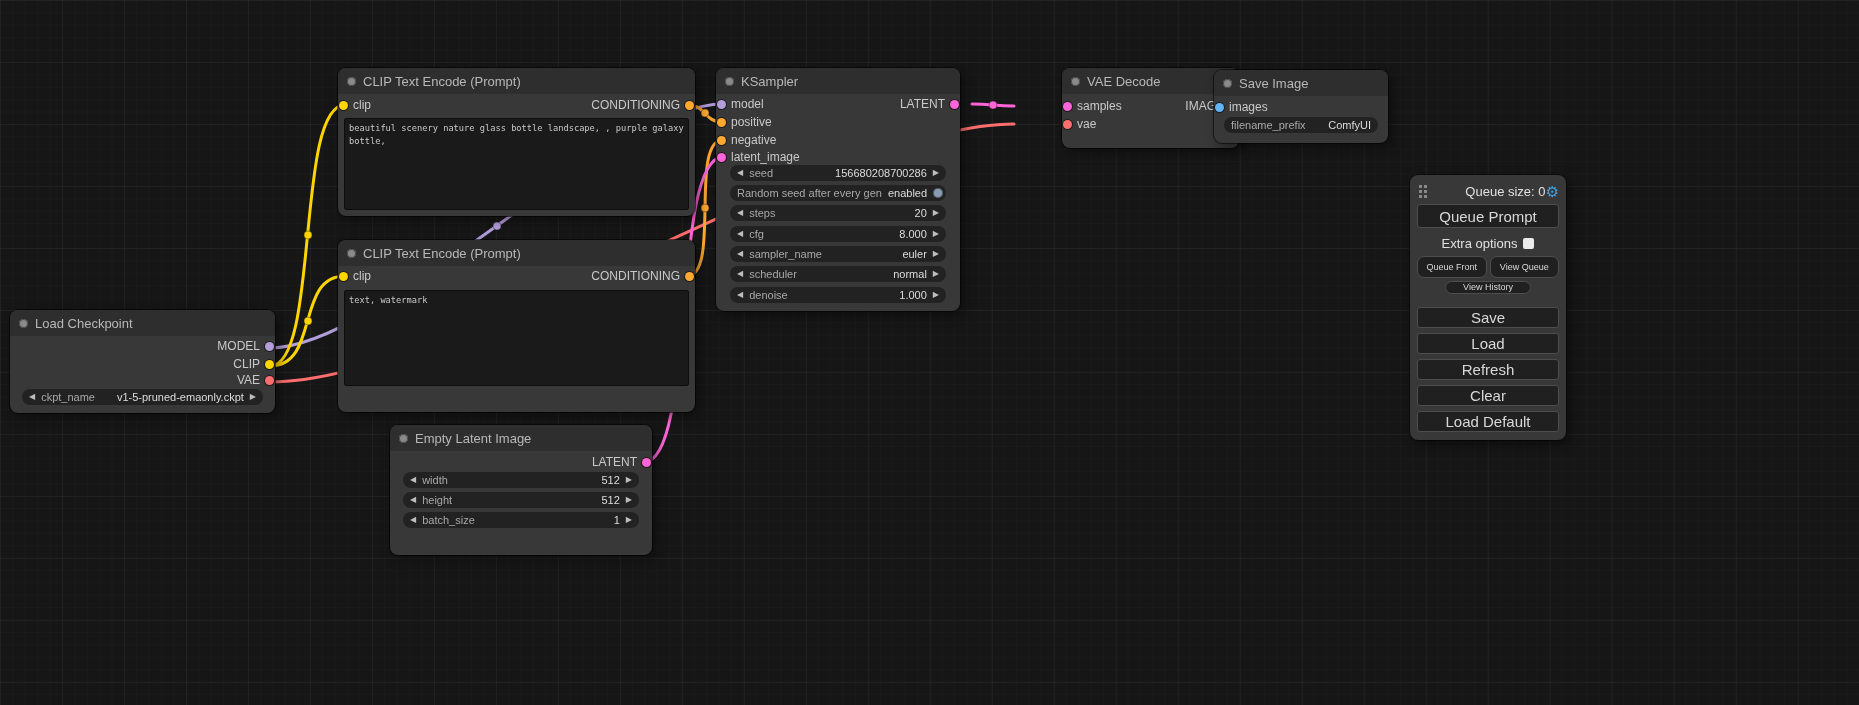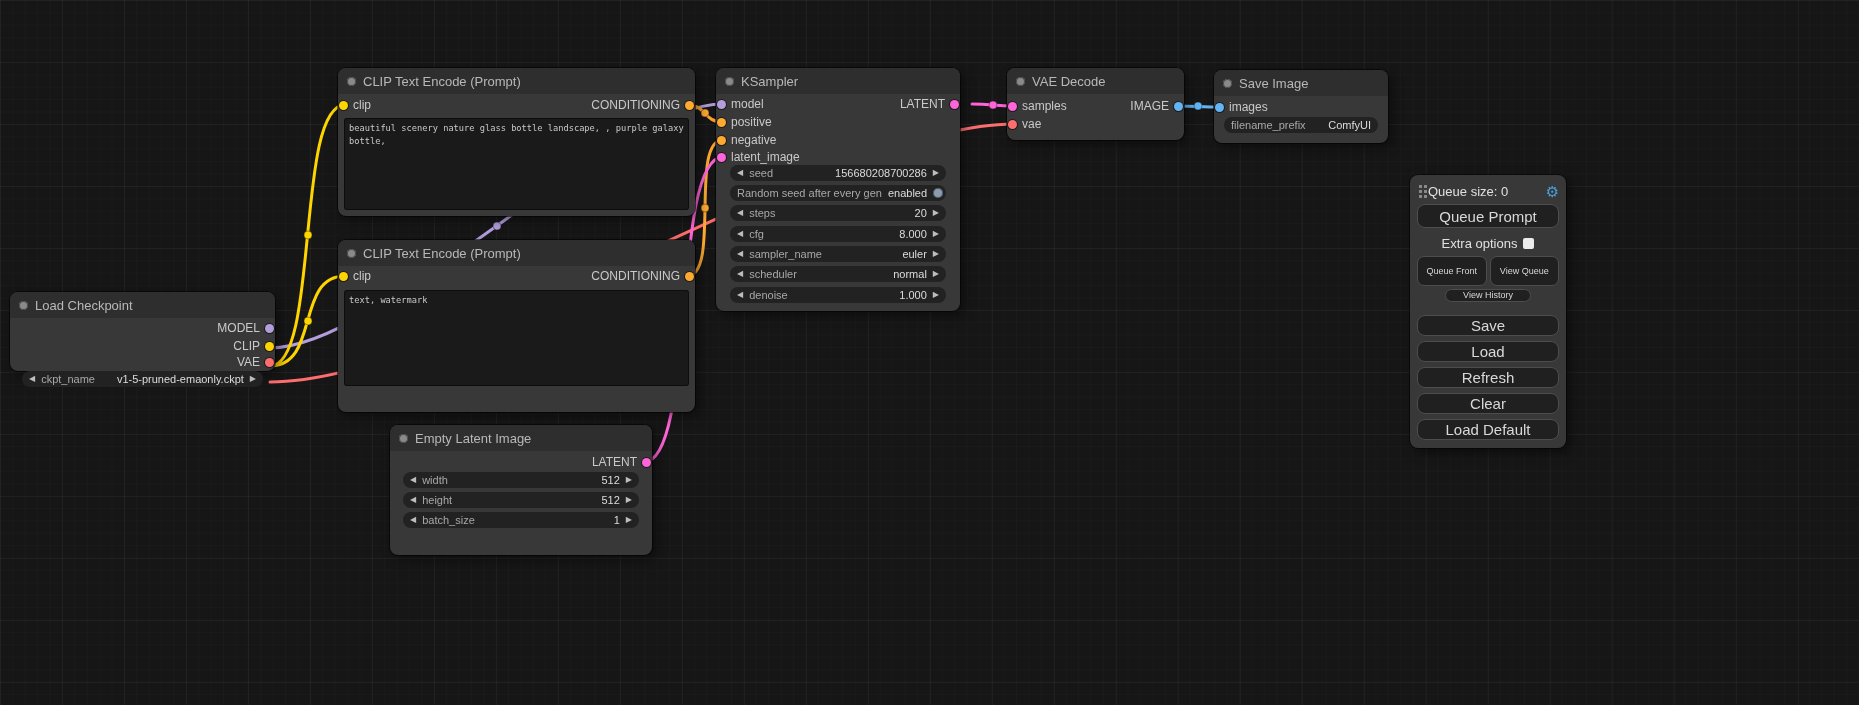--- a/index.html
+++ b/index.html
@@ -43,30 +43,30 @@
             line-height:1.55; color:#c9c9c9; white-space:pre-wrap; overflow:hidden;
             box-shadow:inset 0 0 0 1px rgba(0,0,0,0.5); }
 
   .menu { position:absolute; left:1410px; top:175px; width:156px; z-index:3;
           background:#383838; border-radius:8px; padding:6px 7px 8px;
           box-shadow:0 0 0 1px rgba(0,0,0,0.5), 4px 4px 12px rgba(0,0,0,0.5); }
   .menu-header { display:flex; align-items:center; height:20px; margin-bottom:3px; }
   .drag-handle { width:11px; height:16px; flex:0 0 auto;
     background-image:radial-gradient(circle, #8a8a8a 1.4px, transparent 1.6px);
     background-size:5px 5px; background-position:1px 1px; }
-  .queue-size { flex:1; text-align:left; color:#e0e0e0; font-size:13px; }
+  .queue-size { flex:1; text-align:right; color:#e0e0e0; font-size:13px; }
   .gear { font-size:15px; line-height:1; flex:0 0 auto; cursor:pointer; }
   .btn { display:block; width:100%; background:#202020; border:1px solid #4d4d4d;
-         border-radius:8px; color:#d8d8d8; font-family:inherit; cursor:pointer; }
+         border-radius:3px; color:#d8d8d8; font-family:inherit; cursor:pointer; }
   .btn.queue-prompt { height:24px; font-size:15px; margin-bottom:7px; }
   .extra-row { display:flex; justify-content:center; align-items:center; gap:6px;
                color:#e0e0e0; font-size:13px; height:16px; margin-bottom:5px; }
   .checkbox { width:11px; height:11px; background:#ececec; border-radius:2px; }
   .two-col { display:flex; gap:3px; margin-bottom:3px; }
-  .btn.small { height:30px; font-size:9px; padding:0 2px; line-height:1; border-radius:7px; }
+  .btn.small { height:22px; font-size:9px; padding:0 2px; line-height:1; border-radius:7px; }
   .history-wrap { display:flex; justify-content:center; margin-bottom:13px; }
   .btn.history { width:86px; height:13px; font-size:9px; padding:0; line-height:1; border-radius:7px; }
   .btn.action { height:21px; font-size:15px; margin-bottom:5px; }
   .btn.action.last { margin-bottom:0; }
 </style>
 </head>
 <body>
 
 <div class="canvas"></div>
 
@@ -84,21 +84,21 @@
   <circle cx="308" cy="235" r="4" fill="#ffd500"></circle>
   <circle cx="308" cy="321" r="4" fill="#ffd500"></circle>
   <circle cx="642" cy="253" r="4" fill="#ff6e6e"></circle>
   <circle cx="705" cy="113" r="4" fill="#ffa931"></circle>
   <circle cx="705" cy="208" r="4" fill="#ffa931"></circle>
   <circle cx="684" cy="309" r="4" fill="#ff64d8"></circle>
   <circle cx="993" cy="105" r="4" fill="#ff64d8"></circle>
   <circle cx="1198" cy="106" r="4" fill="#64b5f6"></circle>
 </svg>
 
-<div class="node" style="left:10px;top:292px;width:265px;height:79px">
+<div class="node" style="left:10px;top:310px;width:265px;height:103px">
   <div class="ntitle">
     <span class="ndot"></span>
     <span>Load Checkpoint</span>
   </div>
   <div class="port out" style="top:29px">
     <span>MODEL</span>
     <span class="pdot" style="background: rgb(179, 157, 219);"></span>
   </div>
   <div class="port out" style="top:47px">
     <span>CLIP</span>
@@ -238,21 +238,21 @@
     <span class="arrow">▶</span>
   </div>
   <div class="widget" style="top:219px;left:14px;right:14px">
     <span class="arrow">◀</span>
     <span class="wlabel">denoise</span>
     <span class="wvalue">1.000</span>
     <span class="arrow">▶</span>
   </div>
 </div>
 
-<div class="node" style="left:1007px;top:68px;width:177px;height:72px">
+<div class="node" style="left:1062px;top:68px;width:177px;height:80px">
   <div class="ntitle">
     <span class="ndot"></span>
     <span>VAE Decode</span>
   </div>
   <div class="port in" style="top:31px">
     <span class="pdot" style="background: rgb(255, 100, 216);"></span>
     <span>samples</span>
   </div>
   <div class="port in" style="top:49px">
     <span class="pdot" style="background: rgb(255, 110, 110);"></span>

